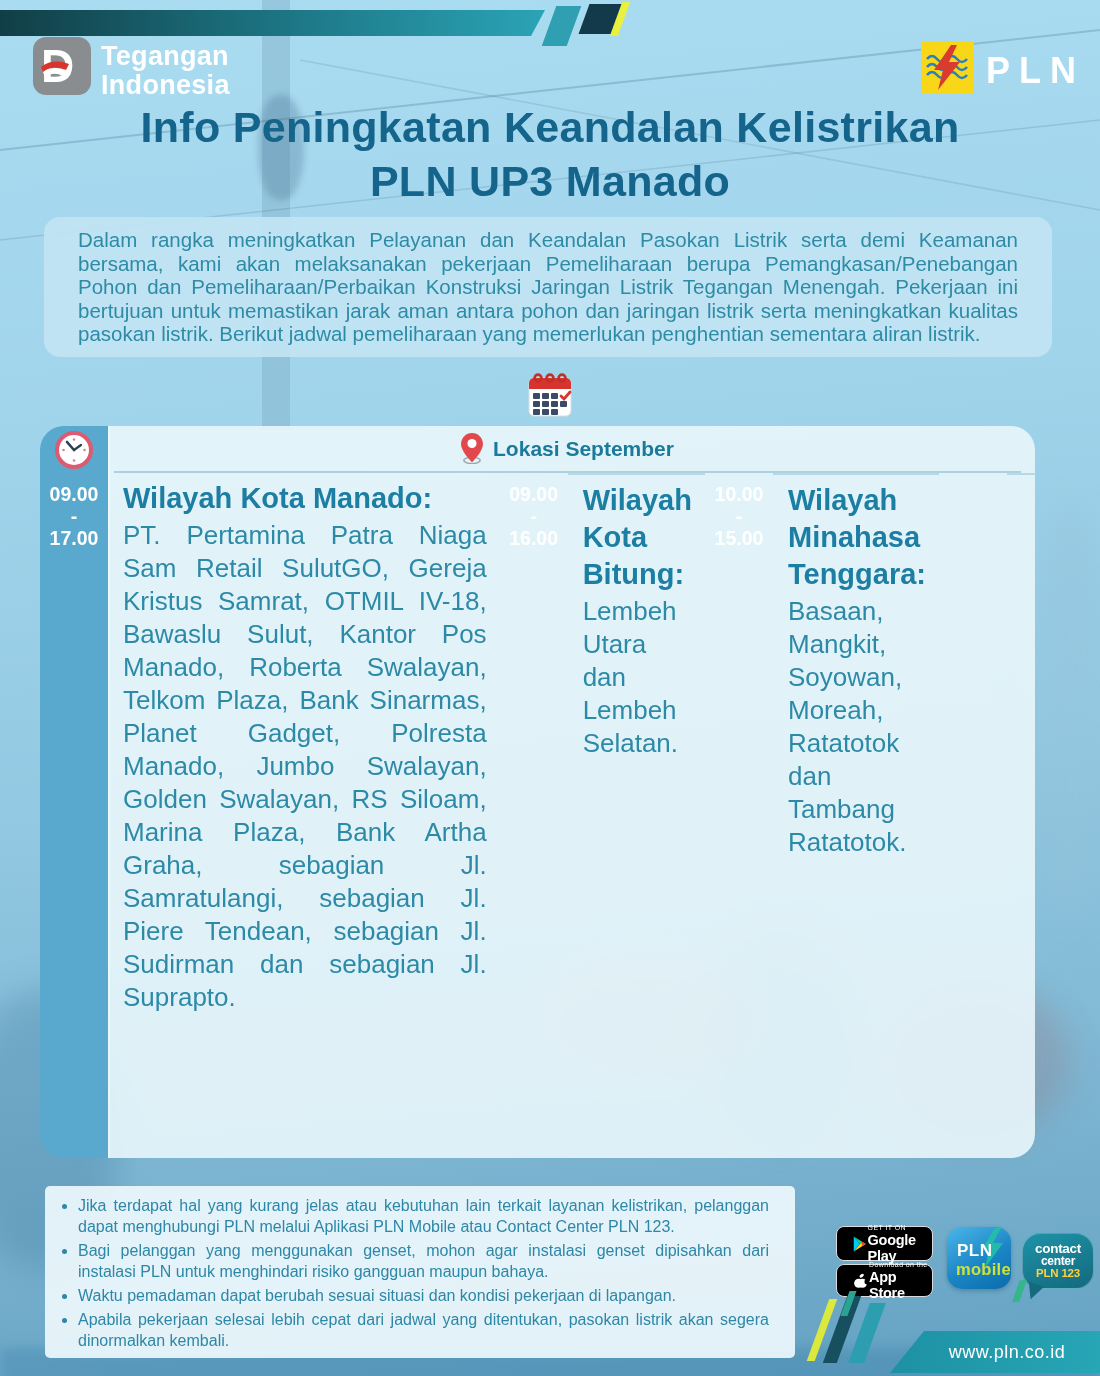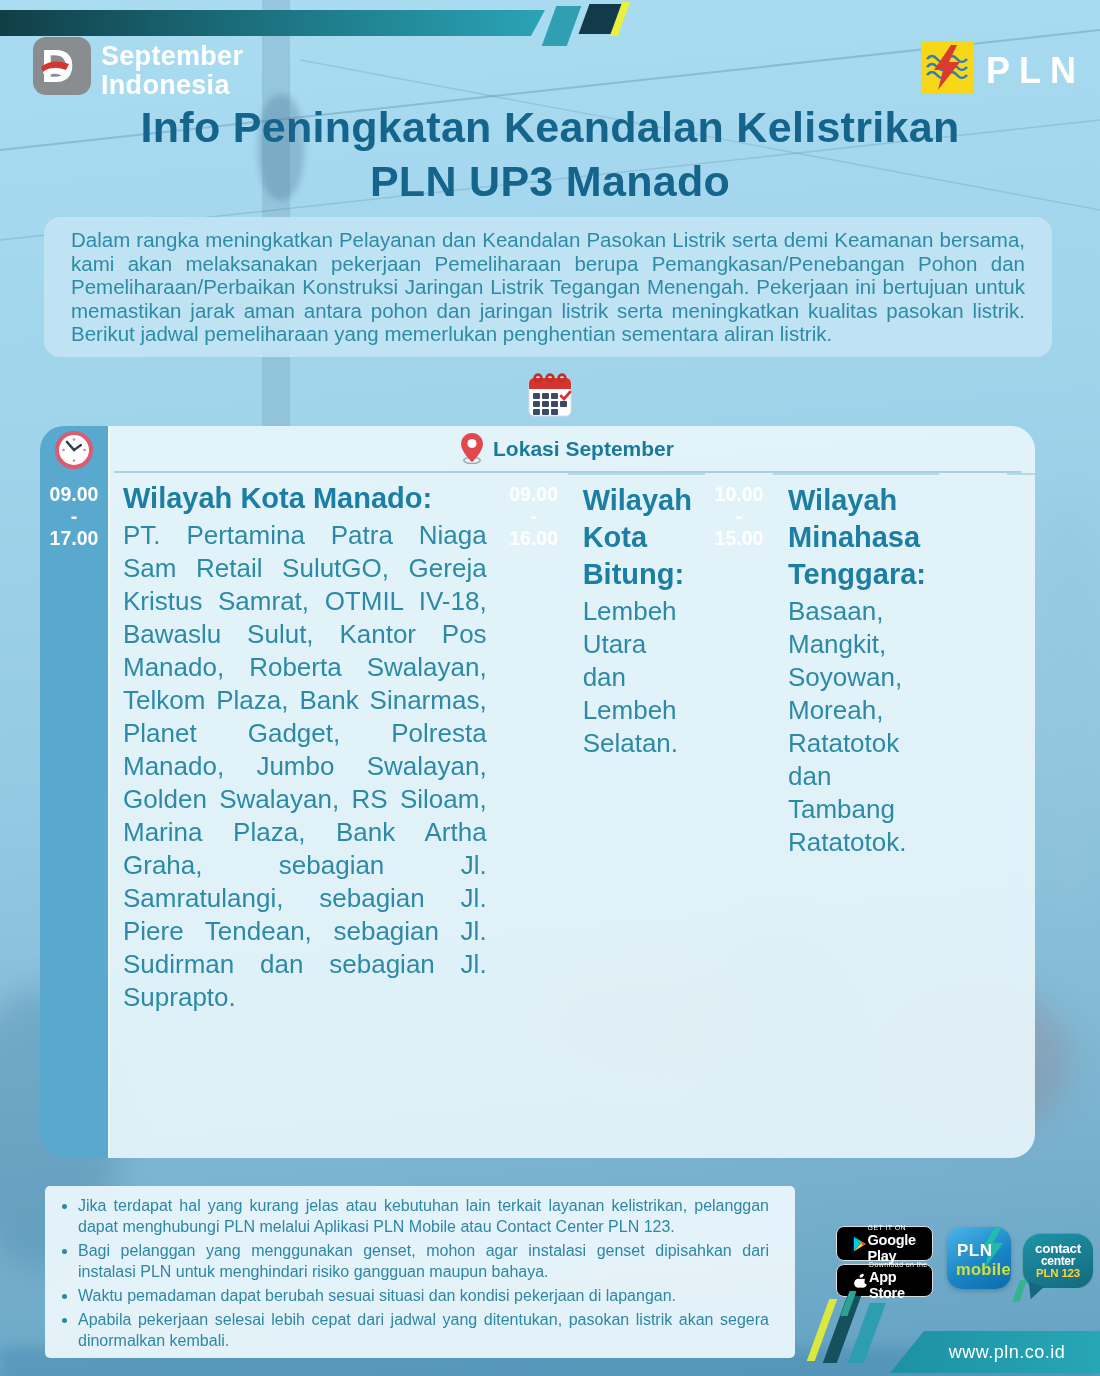--- a/index.html
+++ b/index.html
@@ -26,21 +26,21 @@
   
   .dnt-logo{left:33px;top:37px;width:58px;height:58px;border-radius:13px;background:#8a8d8f;overflow:hidden;}
   .dnt-logo .dglyph{position:absolute;left:8px;top:2px;font-size:46px;font-weight:bold;color:#ffffff;}
   .dnt-text{left:101px;top:42px;color:#ffffff;font-weight:bold;font-size:27px;line-height:29px;letter-spacing:.3px;}
   .pln-logo{left:921px;top:41px;width:53px;height:53px;background:#f7d718;border-radius:4px;}
   .pln-text{left:986px;top:50px;color:#ffffff;font-weight:bold;font-size:36px;letter-spacing:9px;}
   
   .title{left:0;top:100px;width:1100px;text-align:center;color:#15648b;font-weight:bold;font-size:43px;line-height:54px;letter-spacing:.3px;}
   
   .intro{left:44px;top:217px;width:1008px;height:140px;border-radius:16px;
-    background:rgba(193,228,243,.92);box-sizing:border-box;padding:11px 27px;
+    background:rgba(193,228,243,.92);box-sizing:border-box;padding:11px 34px;
     color:#2e8ba6;font-size:20.5px;line-height:23.6px;text-align:justify;font-weight:500;}
   
   .daterow{left:0;top:370px;width:1100px;display:flex;justify-content:center;align-items:center;gap:14px;}
   .datetext{color:#177b95;font-weight:bold;font-size:33px;line-height:52px;}
   
   .table{left:40px;top:426px;width:995px;height:732px;}
   .timecol{position:absolute;left:0;top:0;width:68px;height:100%;background:#58a9cd;border-radius:24px 0 0 24px;}
   .panel{position:absolute;left:68px;top:0;right:0;height:100%;background:rgba(233,246,251,.90);border-radius:0 24px 24px 0;border-left:2px solid rgba(255,255,255,.45);}
   .thead{position:absolute;left:0;top:0;right:0;height:47px;display:flex;}
   .thead .tspacer{width:68px;display:flex;align-items:center;justify-content:center;}
@@ -118,21 +118,21 @@
   <div class="slash sl-yellow-top"></div>
 
   <div class="abs dnt-logo">
     <span class="dglyph">D</span>
     <svg width="40" height="22" style="position:absolute;left:6px;top:20px;">
       <path d="M2,10 Q14,1 30,7 L27,13 Q14,7 4,15 Z" fill="#d8342e"></path>
       <path d="M4,15 Q14,8 27,13 L24,19 Q14,14 6,20 Z" fill="#ffffff"></path>
     </svg>
   </div>
   <div class="abs dnt-text">
-    <div>September</div>
+    <div>Tegangan</div>
     <div>Indonesia</div>
   </div>
 
   <div class="abs pln-logo">
     <svg width="53" height="53" viewBox="0 0 53 53">
       <path d="M6 18 q5 -6 10 0 t10 0 t10 0 t10 0" fill="none" stroke="#2a7fc0" stroke-width="2.6"></path>
       <path d="M6 26 q5 -6 10 0 t10 0 t10 0 t10 0" fill="none" stroke="#2a7fc0" stroke-width="2.6"></path>
       <path d="M6 34 q5 -6 10 0 t10 0 t10 0 t10 0" fill="none" stroke="#2a7fc0" stroke-width="2.6"></path>
       <polygon points="30,4 13,29 22,29 17,49 39,21 28,21 36,4" fill="#d93b2f"></polygon>
     </svg>

